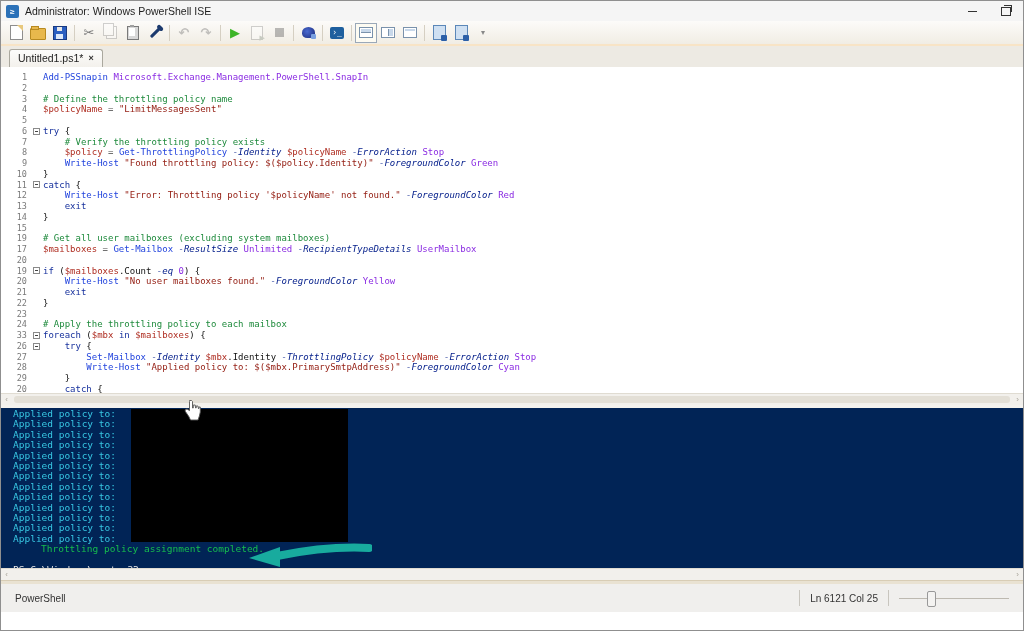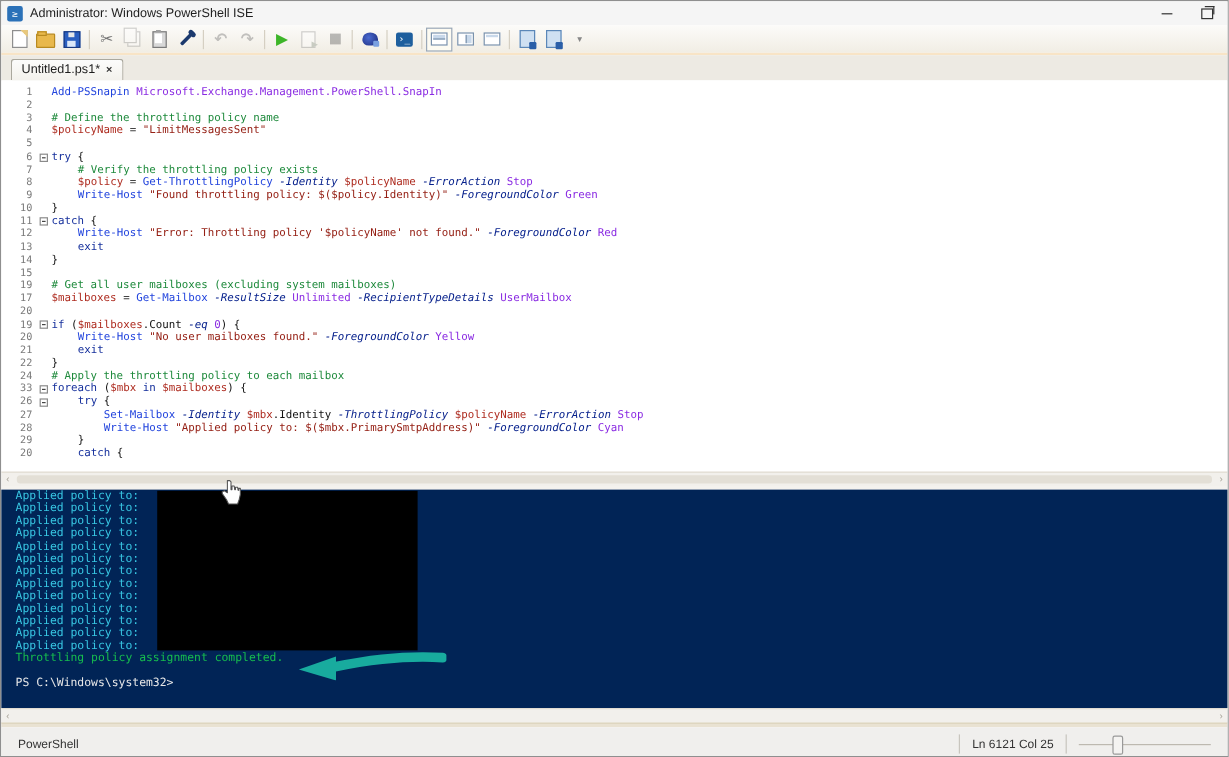--- a/index.html
+++ b/index.html
@@ -78,24 +78,24 @@
   .tk-arg{color:#8a2be2;}
   .tk-num{color:#8a2be2;}
   .tk-op{color:#444;}
   .tk-plain{color:#111;}
   
   .hscroll{height:11px;background:#f2f0ec;border-top:1px solid #e0dcd2;position:relative;}
   .hs-arrow{position:absolute;top:0;height:11px;width:11px;color:#a8a49a;font-size:8px;line-height:11px;text-align:center;}
   .hs-thumb{position:absolute;top:2px;left:13px;right:13px;height:7px;background:#e3dfd6;border-radius:3px;}
   #splitter{height:3px;background:#f4f2ee;}
   
-  #console{position:relative;height:182px;background:#012456;overflow:hidden;padding:1px 0 0 12px;box-sizing:border-box;}
+  #console{position:relative;height:160px;background:#012456;overflow:hidden;padding:1px 0 0 12px;box-sizing:border-box;}
   .c-line{font-family:"DejaVu Sans Mono",monospace;font-size:9.5px;height:10.4px;line-height:10.4px;white-space:pre;}
   .c-cyan{color:#38c7e3;}
-  .c-green{color:#16bd4e;}
+  .c-green{color:#16bd4e;margin-left:28px;}
   .c-white{color:#e8e8e8;}
   #redaction-box{position:absolute;left:130px;top:1px;width:217px;height:133px;background:#000;}
   #arrow-annotation{position:absolute;left:246px;top:132px;}
   
   #status-strip{height:3px;background:#e9e2d2;border-top:1px solid #d8cdb5;}
   #statusbar{height:28px;background:#f0efed;display:flex;align-items:center;font-size:10px;color:#333;}
   #status-left{padding-left:14px;}
   #status-right{margin-left:auto;display:flex;align-items:center;height:100%;}
   .sb-sep{width:1px;height:16px;background:#c8c5be;margin:0 10px;}
   #zoom-slider{position:relative;width:110px;height:14px;margin-right:14px;}
@@ -216,20 +216,21 @@
       <div class="crow"><span class="ln">13</span><span class="fold"></span><span class="ctext"><span class="tk-plain">    </span><span class="tk-kw">exit</span></span></div>
       <div class="crow"><span class="ln">14</span><span class="fold"></span><span class="ctext"><span class="tk-plain">}</span></span></div>
       <div class="crow"><span class="ln">15</span><span class="fold"></span><span class="ctext"></span></div>
       <div class="crow"><span class="ln">19</span><span class="fold"></span><span class="ctext"><span class="tk-comment"># Get all user mailboxes (excluding system mailboxes)</span></span></div>
       <div class="crow"><span class="ln">17</span><span class="fold"></span><span class="ctext"><span class="tk-var">$mailboxes</span><span class="tk-op"> = </span><span class="tk-cmdlet">Get-Mailbox</span><span class="tk-plain"> </span><span class="tk-param">-ResultSize</span><span class="tk-plain"> </span><span class="tk-arg">Unlimited</span><span class="tk-plain"> </span><span class="tk-param">-RecipientTypeDetails</span><span class="tk-plain"> </span><span class="tk-arg">UserMailbox</span></span></div>
       <div class="crow"><span class="ln">20</span><span class="fold"></span><span class="ctext"></span></div>
       <div class="crow"><span class="ln">19</span><span class="fold"><span class="fold-box"></span></span><span class="ctext"><span class="tk-kw">if</span><span class="tk-plain"> (</span><span class="tk-var">$mailboxes</span><span class="tk-plain">.Count </span><span class="tk-param">-eq</span><span class="tk-plain"> </span><span class="tk-num">0</span><span class="tk-plain">) {</span></span></div>
       <div class="crow"><span class="ln">20</span><span class="fold"></span><span class="ctext"><span class="tk-plain">    </span><span class="tk-cmdlet">Write-Host</span><span class="tk-plain"> </span><span class="tk-str">"No user mailboxes found."</span><span class="tk-plain"> </span><span class="tk-param">-ForegroundColor</span><span class="tk-plain"> </span><span class="tk-arg">Yellow</span></span></div>
       <div class="crow"><span class="ln">21</span><span class="fold"></span><span class="ctext"><span class="tk-plain">    </span><span class="tk-kw">exit</span></span></div>
       <div class="crow"><span class="ln">22</span><span class="fold"></span><span class="ctext"><span class="tk-plain">}</span></span></div>
+      <div class="crow"><span class="ln">23</span><span class="fold"></span><span class="ctext"></span></div>
       <div class="crow"><span class="ln">24</span><span class="fold"></span><span class="ctext"><span class="tk-comment"># Apply the throttling policy to each mailbox</span></span></div>
       <div class="crow"><span class="ln">33</span><span class="fold"><span class="fold-box"></span></span><span class="ctext"><span class="tk-kw">foreach</span><span class="tk-plain"> (</span><span class="tk-var">$mbx</span><span class="tk-plain"> </span><span class="tk-kw">in</span><span class="tk-plain"> </span><span class="tk-var">$mailboxes</span><span class="tk-plain">) {</span></span></div>
       <div class="crow"><span class="ln">26</span><span class="fold"><span class="fold-box"></span></span><span class="ctext"><span class="tk-plain">    </span><span class="tk-kw">try</span><span class="tk-plain"> {</span></span></div>
       <div class="crow"><span class="ln">27</span><span class="fold"></span><span class="ctext"><span class="tk-plain">        </span><span class="tk-cmdlet">Set-Mailbox</span><span class="tk-plain"> </span><span class="tk-param">-Identity</span><span class="tk-plain"> </span><span class="tk-var">$mbx</span><span class="tk-plain">.Identity </span><span class="tk-param">-ThrottlingPolicy</span><span class="tk-plain"> </span><span class="tk-var">$policyName</span><span class="tk-plain"> </span><span class="tk-param">-ErrorAction</span><span class="tk-plain"> </span><span class="tk-arg">Stop</span></span></div>
       <div class="crow"><span class="ln">28</span><span class="fold"></span><span class="ctext"><span class="tk-plain">        </span><span class="tk-cmdlet">Write-Host</span><span class="tk-plain"> </span><span class="tk-str">"Applied policy to: $($mbx.PrimarySmtpAddress)"</span><span class="tk-plain"> </span><span class="tk-param">-ForegroundColor</span><span class="tk-plain"> </span><span class="tk-arg">Cyan</span></span></div>
       <div class="crow"><span class="ln">29</span><span class="fold"></span><span class="ctext"><span class="tk-plain">    </span><span class="tk-plain">}</span></span></div>
       <div class="crow"><span class="ln">20</span><span class="fold"></span><span class="ctext"><span class="tk-plain">    </span><span class="tk-kw">catch</span><span class="tk-plain"> {</span></span></div>
     </div>
 
   <div class="hscroll">

